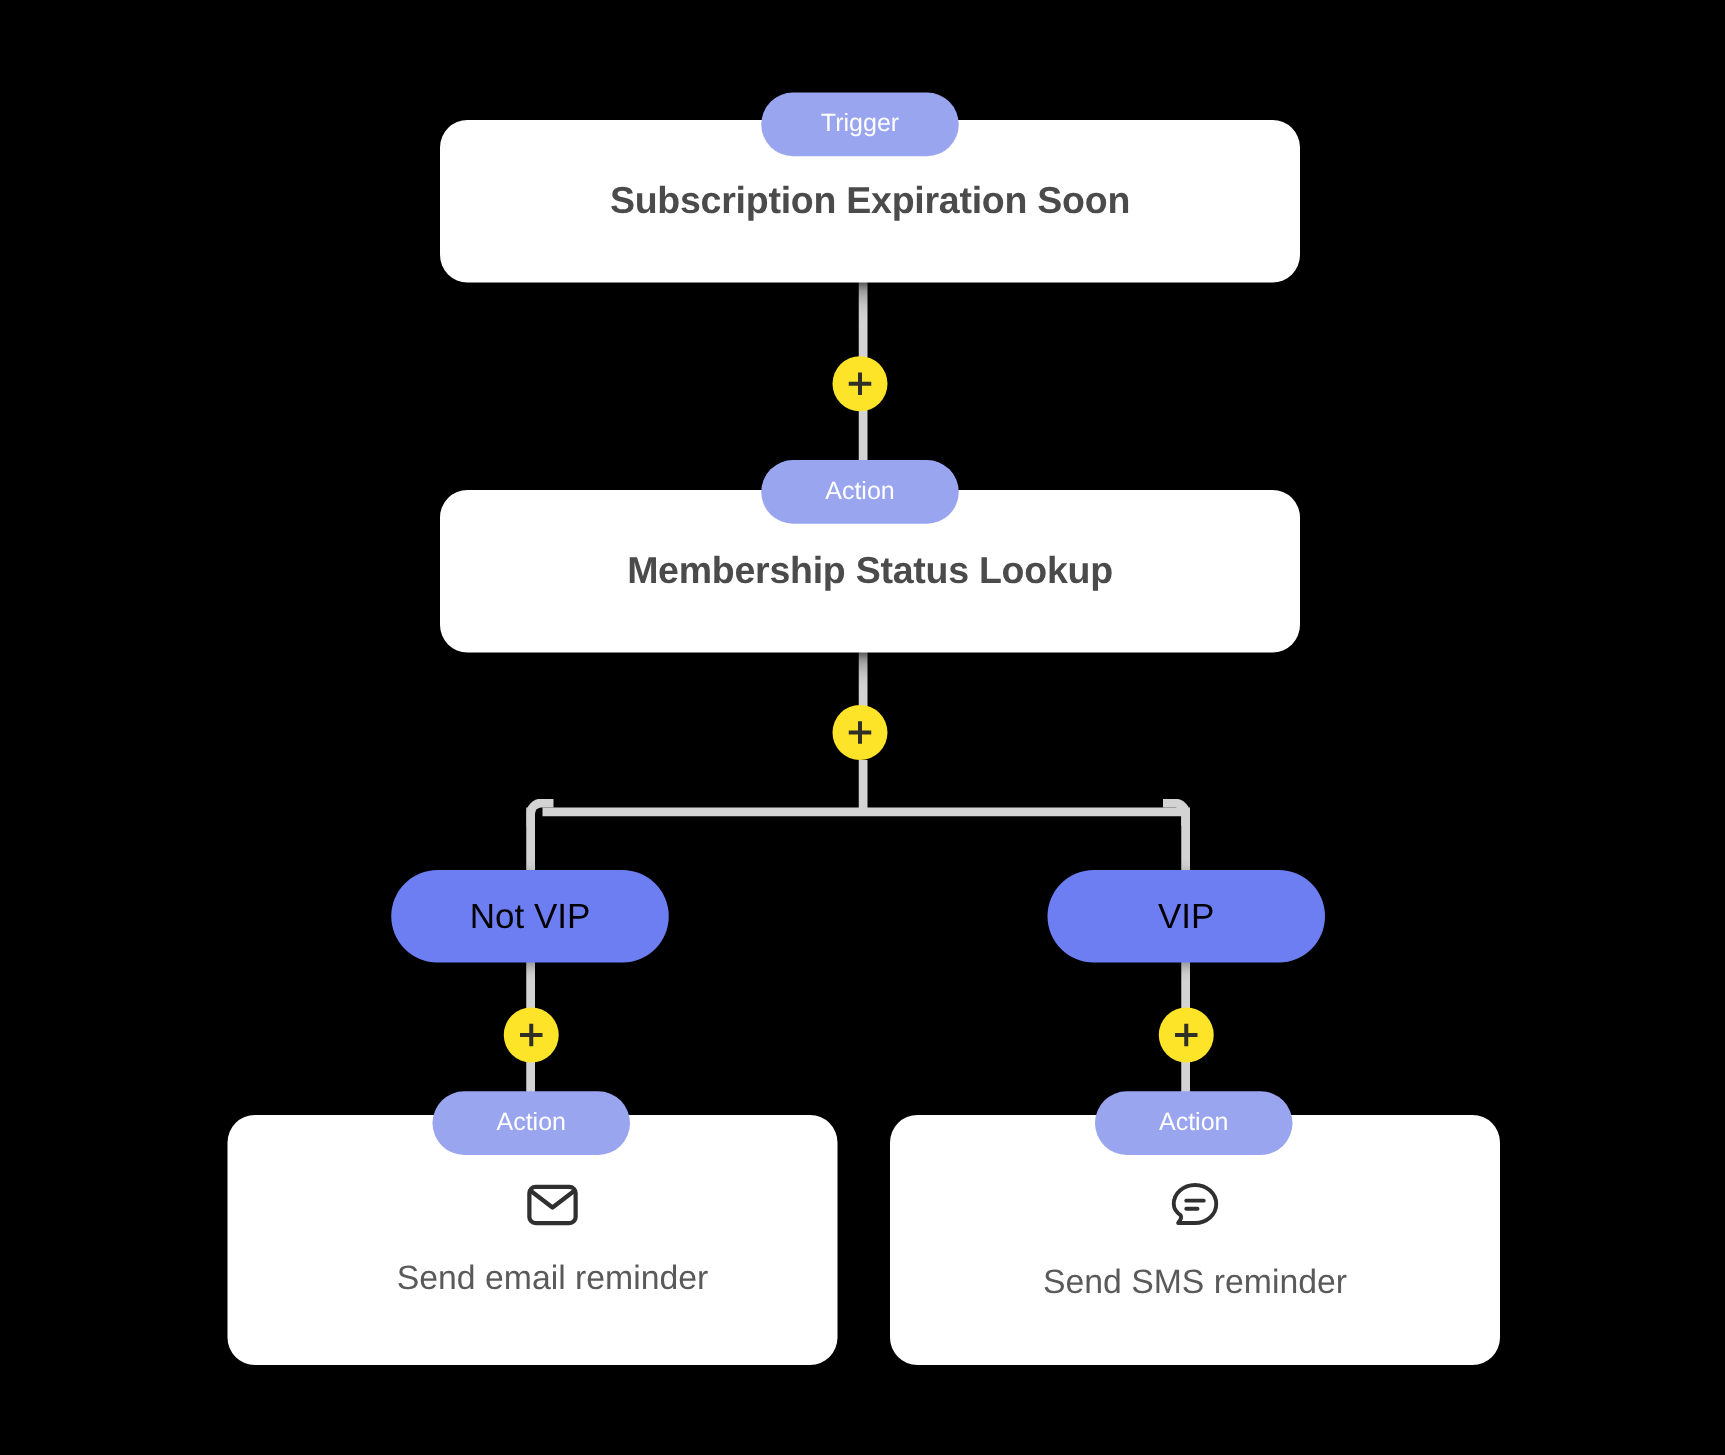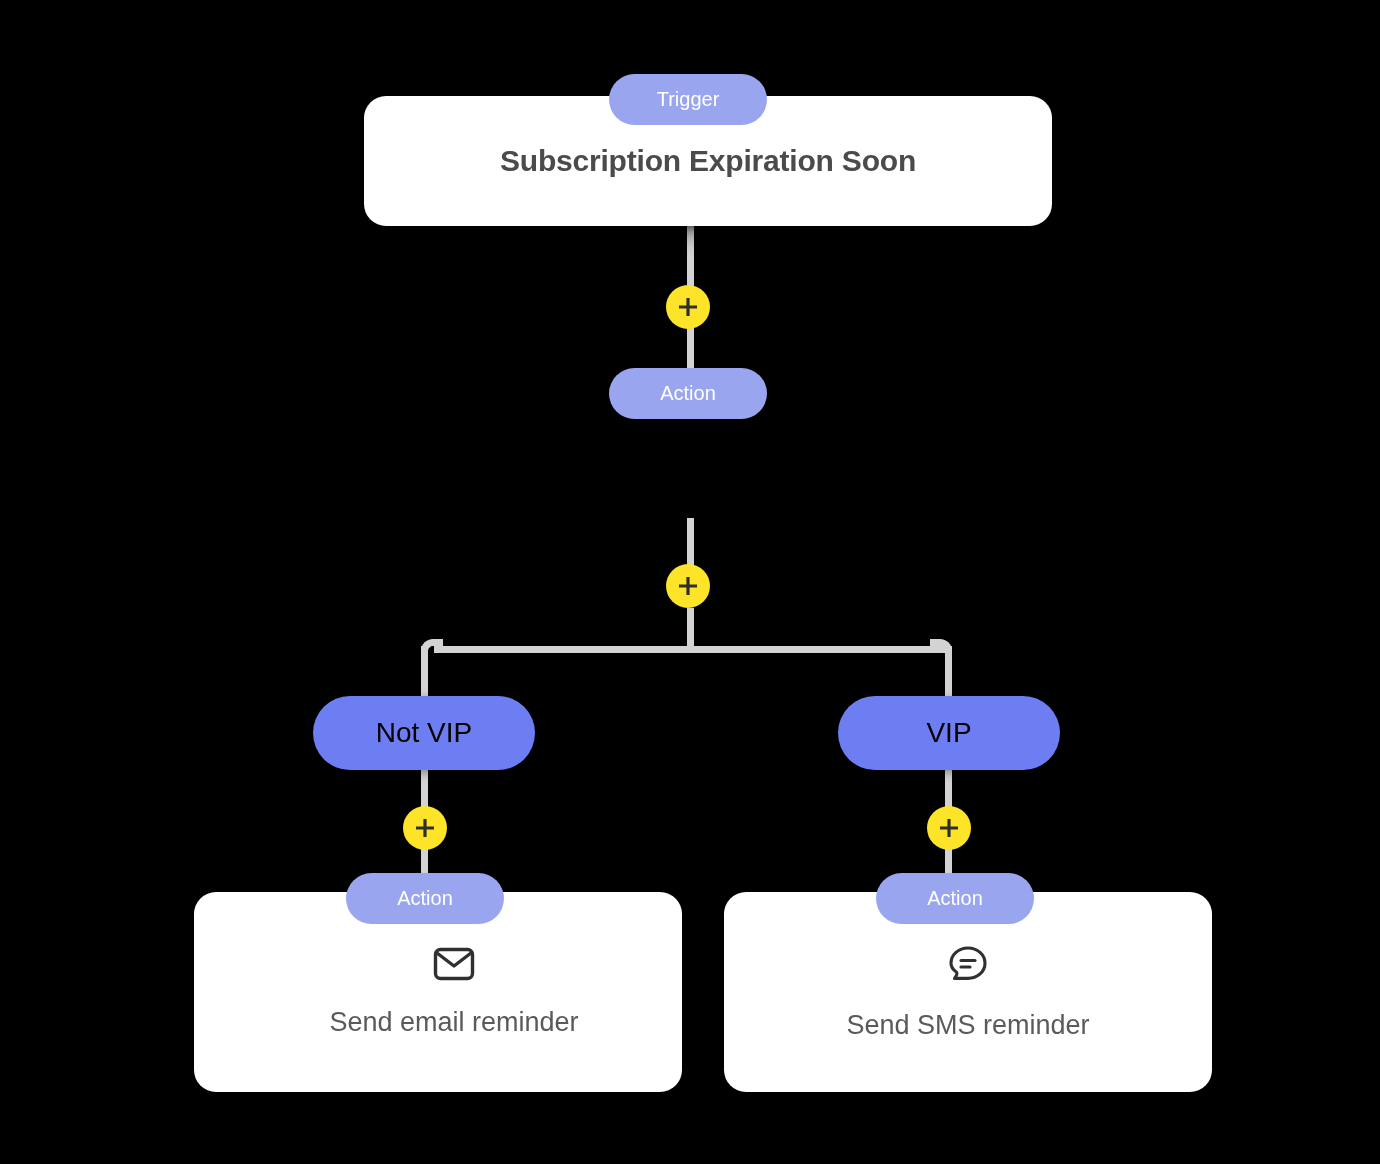--- a/index.html
+++ b/index.html
@@ -54,21 +54,20 @@
     position: absolute;
     background: #ffffff;
     border-radius: 22px;
     box-shadow: 0 6px 22px rgba(0,0,0,0.55),
                 0 2px 6px rgba(0,0,0,0.4);
     display: flex;
     flex-direction: column;
     align-items: center;
     justify-content: center;
     z-index: 3;
-    margin-left: 12px;
   }
 
   .card-title {
     font-size: 30px;
     font-weight: bold;
     color: #4b4b4b;
     letter-spacing: -0.2px;
     text-align: center;
     white-space: nowrap;
   }
@@ -154,20 +153,23 @@
   <div class="badge" style="left:609px; top:74px; width:158px; height:51px;">Trigger</div>
 
   <div class="plus-btn" style="left:666px; top:285px;">
     <span>
       <svg width="22" height="22" viewBox="0 0 22 22">
         <path d="M11 2 V20 M2 11 H20" stroke="#2f2f28" stroke-width="3.2" stroke-linecap="butt"></path>
       </svg>
     </span>
   </div>
 
+  <div class="card" style="left:352px; top:392px; width:688px; height:130px;">
+    <div class="card-title">Membership Status Lookup</div>
+  </div>
   <div class="badge" style="left:609px; top:368px; width:158px; height:51px;">Action</div>
 
   <div class="plus-btn" style="left:666px; top:564px;">
     <span>
       <svg width="22" height="22" viewBox="0 0 22 22">
         <path d="M11 2 V20 M2 11 H20" stroke="#2f2f28" stroke-width="3.2" stroke-linecap="butt"></path>
       </svg>
     </span>
   </div>
 

